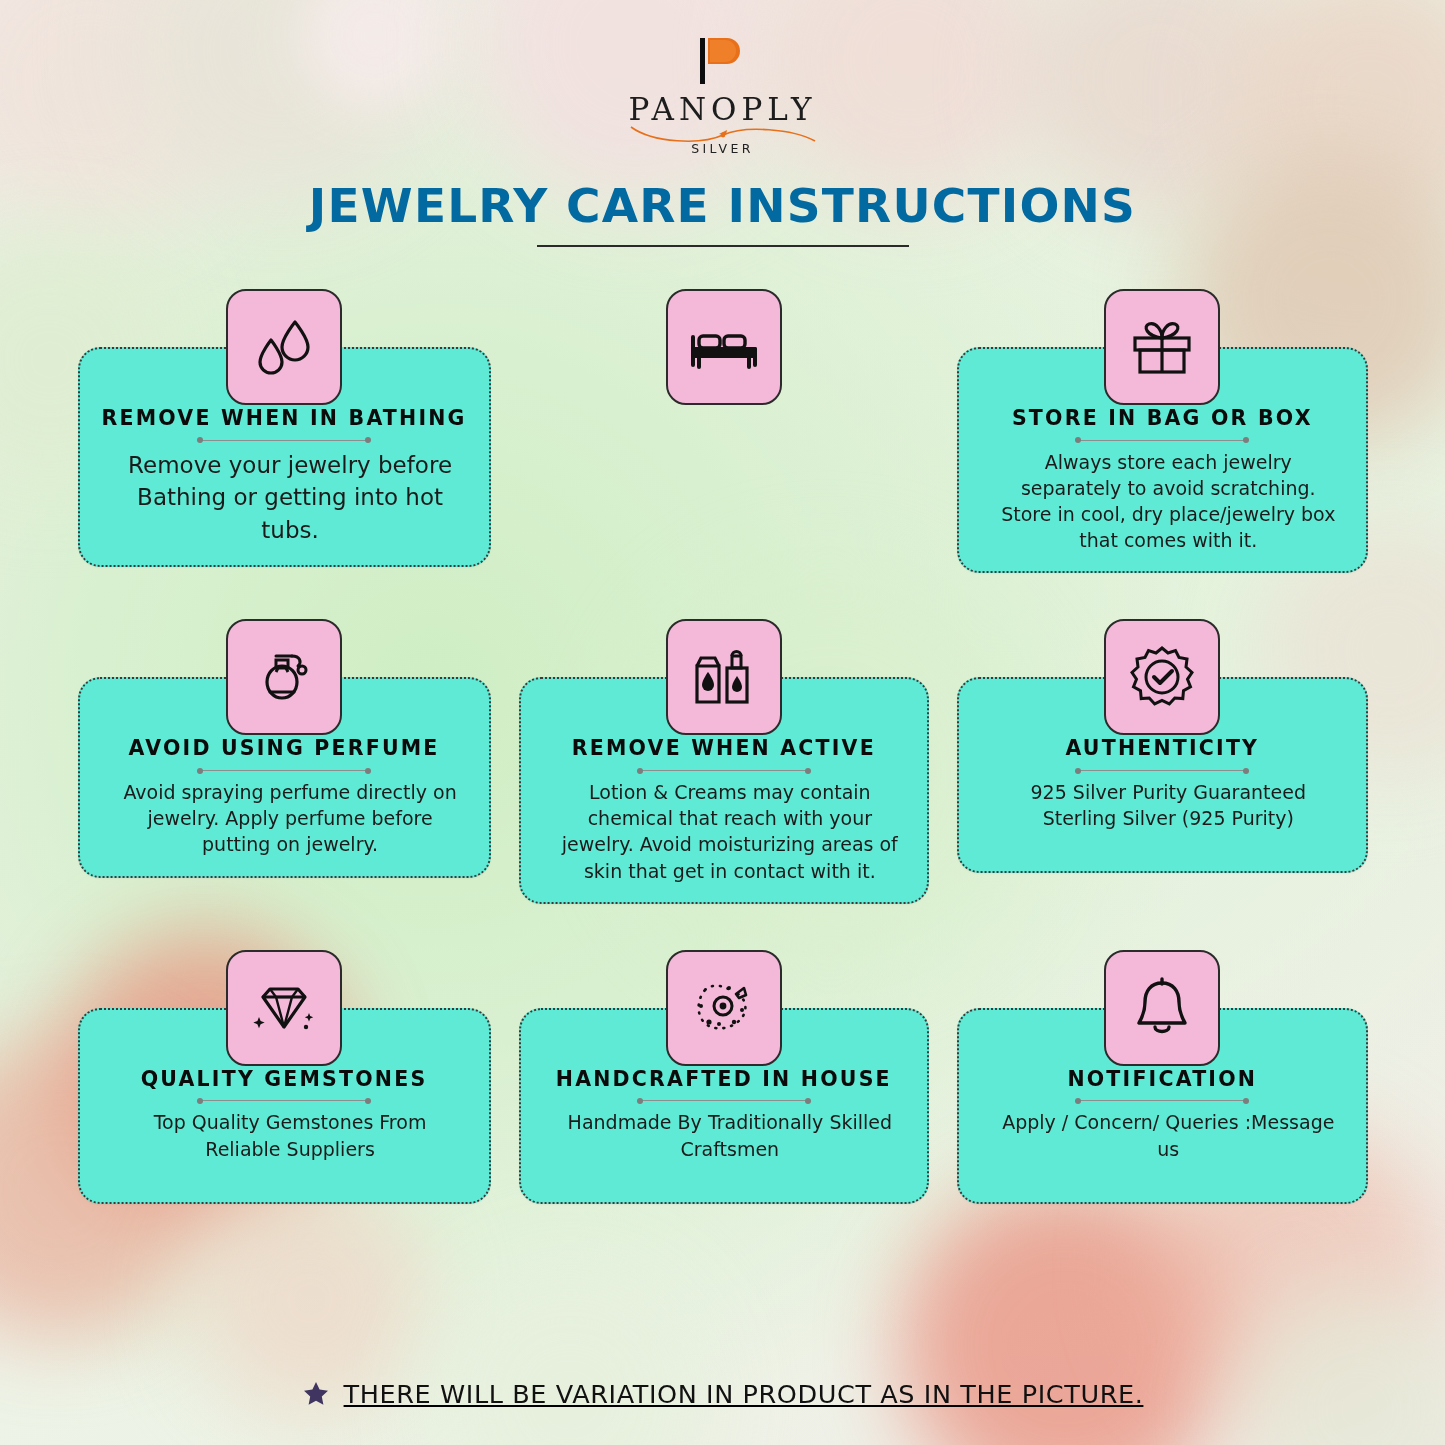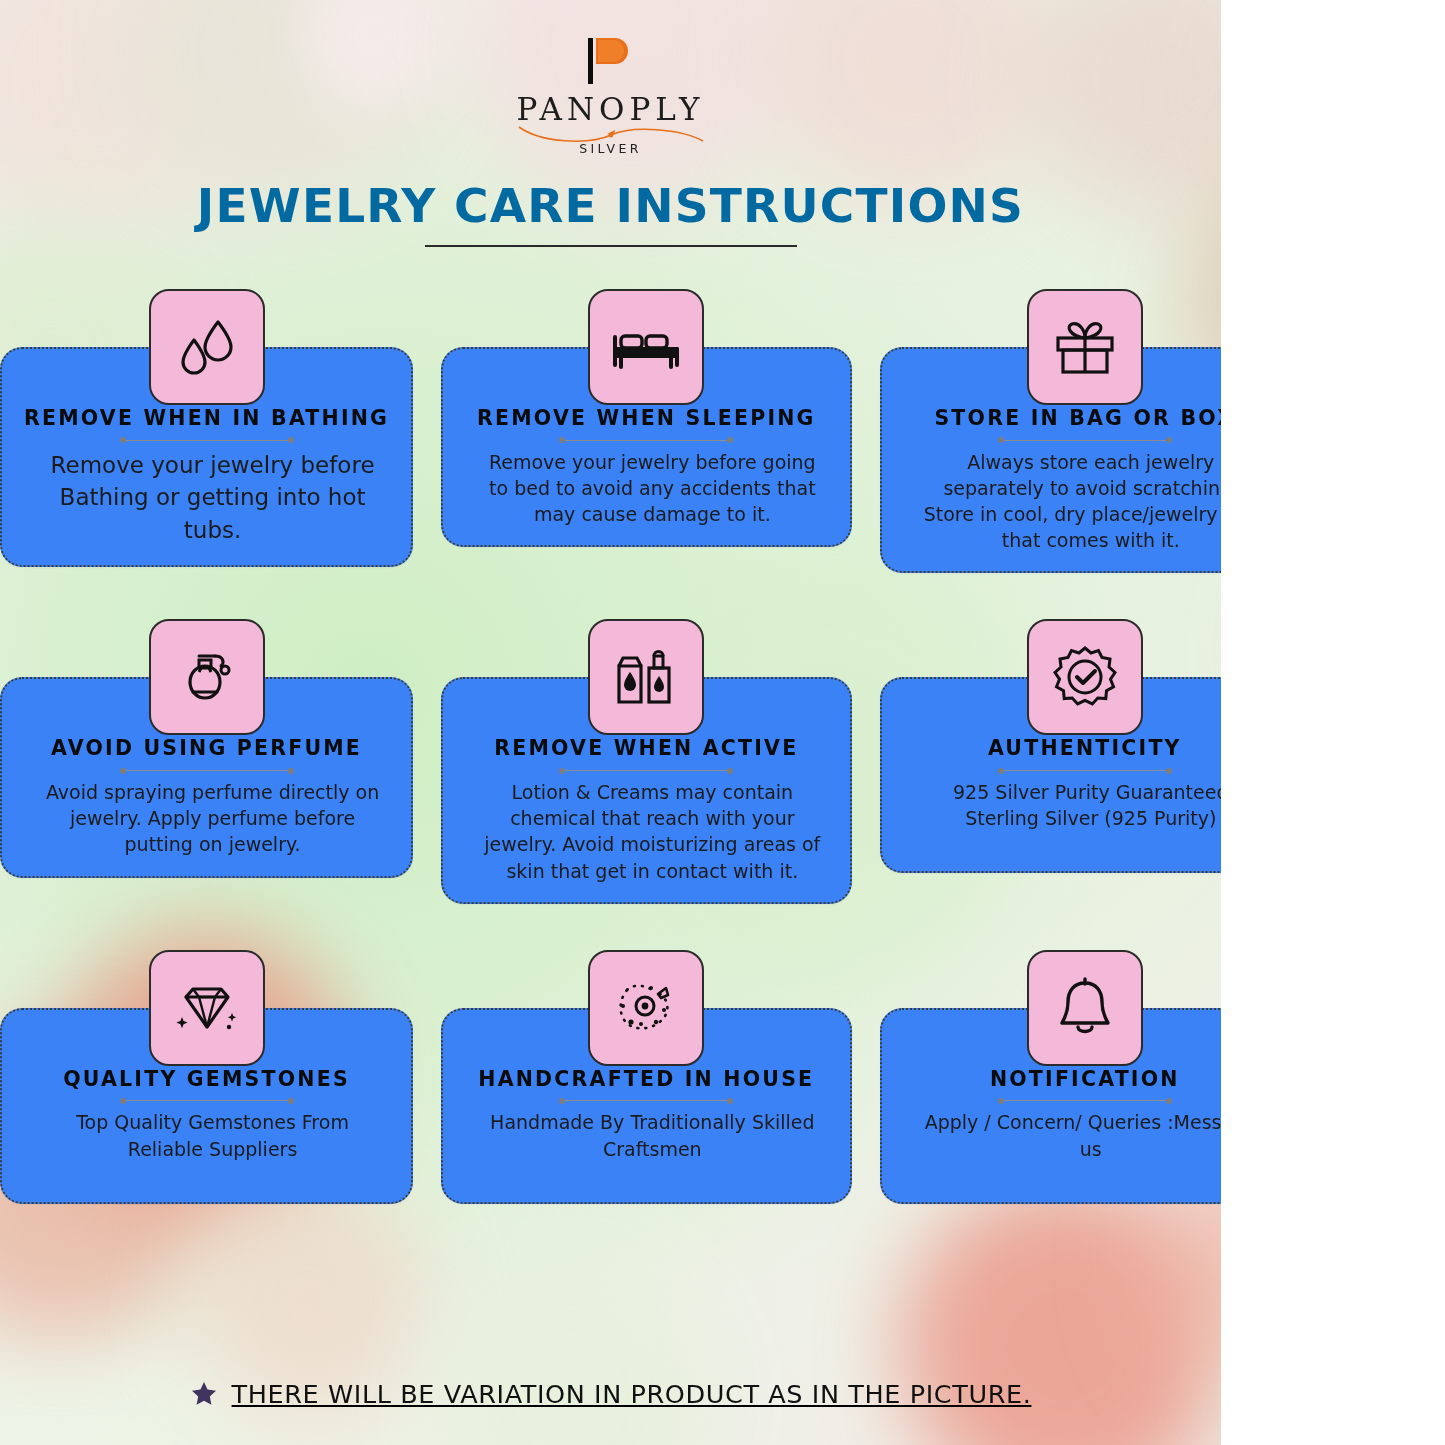--- a/index.html
+++ b/index.html
@@ -8,21 +8,21 @@
   }
   body {
     width: 1445px;
     height: 1445px;
     font-family: "DejaVu Sans", sans-serif;
     overflow: hidden;
   }
 
   #page {
     position: relative;
-    width: 1221px;
+    width: 1445px;
     height: 1445px;
     background: #eef5ea;
     overflow: hidden;
   }
 
   
   .bg-base {
     position: absolute;
     inset: 0;
     background:
@@ -108,21 +108,21 @@
     grid-template-columns: repeat(3, 1fr);
     column-gap: 28px;
     row-gap: 46px;
   }
   .cell {
     position: relative;
     padding-top: 58px;
   }
   .card {
     position: relative;
-    background: #3b82f6;
+    background: #5eead4;
     border: 2px dotted #3a3a3a;
     border-radius: 22px;
     min-height: 196px;
     padding: 58px 22px 18px;
     box-sizing: border-box;
     text-align: center;
     box-shadow: 0 1px 2px rgba(0,0,0,0.04);
   }
   .icon-badge {
     position: absolute;
@@ -270,25 +270,20 @@
             <path d="M5 18 L5 46" stroke="#111" stroke-width="4" stroke-linecap="round"></path>
             <path d="M67 30 L67 46" stroke="#111" stroke-width="4" stroke-linecap="round"></path>
             <path d="M5 30 H67" stroke="#111" stroke-width="4" stroke-linecap="round"></path>
             <rect x="5" y="30" width="62" height="9" fill="#111"></rect>
             <rect x="11" y="17" width="21" height="12" rx="4" fill="none" stroke="#111" stroke-width="3.4"></rect>
             <rect x="36" y="17" width="21" height="12" rx="4" fill="none" stroke="#111" stroke-width="3.4"></rect>
             <path d="M11 39 L11 48" stroke="#111" stroke-width="4" stroke-linecap="round"></path>
             <path d="M61 39 L61 48" stroke="#111" stroke-width="4" stroke-linecap="round"></path>
           </svg>
         </div>
-        <div class="card">
-          <div class="card-title">REMOVE WHEN SLEEPING</div>
-          <div class="card-rule"></div>
-          <div class="card-text">Remove your jewelry before going to bed to avoid any accidents that may cause damage to it.</div>
-        </div>
       </div>
 
       <div class="cell">
         <div class="icon-badge">
           <svg width="66" height="62" viewBox="0 0 66 62">
             <rect x="6" y="22" width="54" height="12" fill="none" stroke="#111" stroke-width="3.2"></rect>
             <rect x="11" y="34" width="44" height="22" fill="none" stroke="#111" stroke-width="3.2"></rect>
             <path d="M33 22 L33 56" stroke="#111" stroke-width="3.2"></path>
             <path d="M33 22 C33 14 27 6 20 8 C14 10 17 20 33 22 z" fill="none" stroke="#111" stroke-width="3.2"></path>
             <path d="M33 22 C33 14 39 6 46 8 C52 10 49 20 33 22 z" fill="none" stroke="#111" stroke-width="3.2"></path>

